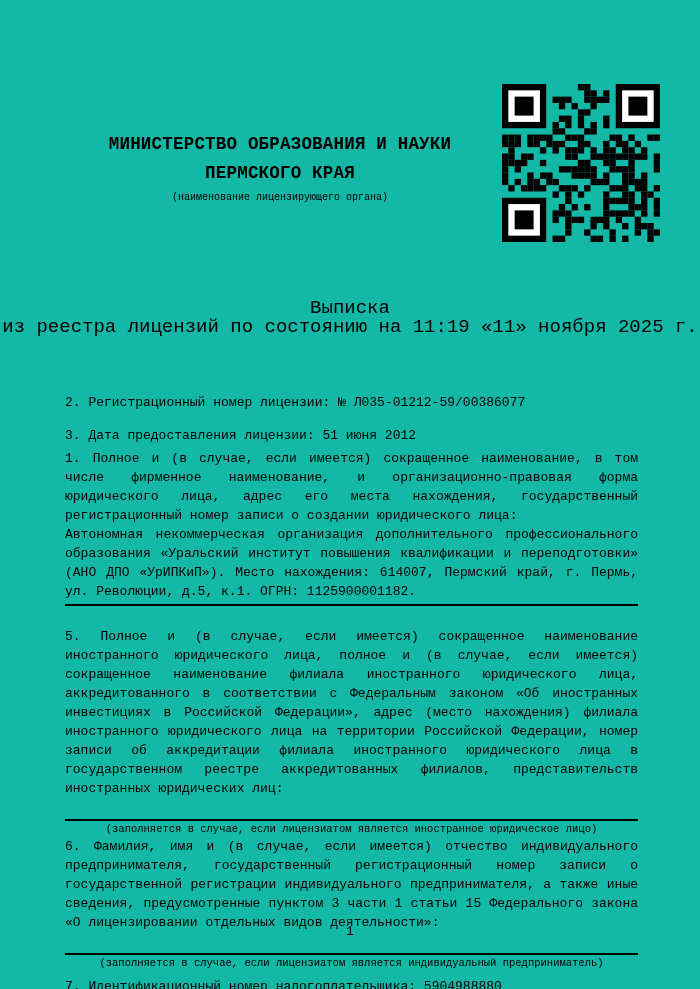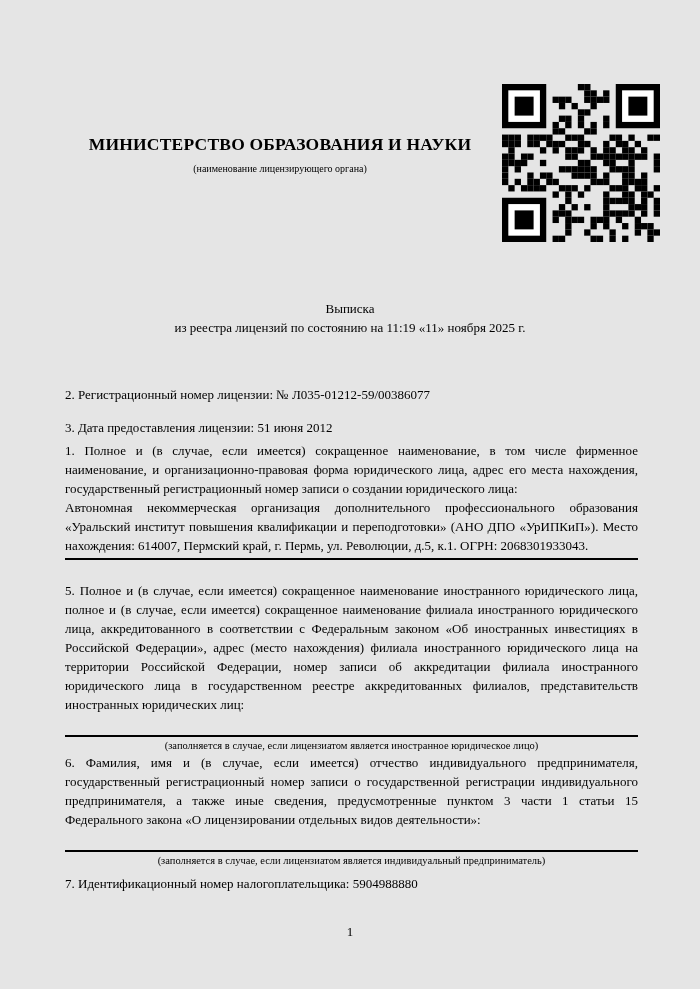--- a/index.html
+++ b/index.html
@@ -1,22 +1,22 @@
 <!DOCTYPE html>
 <html><head>
 <meta charset="utf-8">
 <style>
   html, body { margin: 0; padding: 0; background: #ffffff; }
   .page {
     position: relative;
     width: 700px;
     height: 989px;
-    background: #e5e5e5;
+    background: #14b8a6;
     color: #000000;
-    font-family: Liberation Serif, serif;
+    font-family: Liberation Mono, monospace;
     overflow: hidden;
   }
   .header-block {
     position: absolute;
     top: 130px;
     left: 68px;
     width: 424px;
     text-align: center;
   }
   .org-name {
@@ -36,21 +36,21 @@
     left: 502px;
     width: 158px;
     height: 158px;
   }
   .doc-title {
     position: absolute;
     top: 299px;
     left: 0;
     width: 700px;
     text-align: center;
-    font-size: 13px;
+    font-size: 19px;
     line-height: 19px;
   }
   .body {
     position: absolute;
     top: 365px;
     left: 65px;
     width: 573px;
     font-size: 13px;
     line-height: 19px;
   }
@@ -61,21 +61,21 @@
     text-align: center;
     margin-top: 1px;
   }
   .rule {
     border-top: 2px solid #000000;
     height: 0;
     margin-top: 3px;
   }
   .blank-line { height: 18px; }
   .item-1 { margin-top: 6px; }
-  .item-2 { margin-top: 20px; }
+  .item-2 { margin-top: 28px; }
   .item-3 { margin-top: 14px; }
   .item-4 { margin-top: 4px; }
   .item-5 { margin-top: 21px; }
   .item-6 { }
   .item-7 { margin-top: 6px; }
   .page-number {
     position: absolute;
     top: 924px;
     left: 0;
     width: 700px;
@@ -83,20 +83,21 @@
     font-size: 13px;
   }
 </style>
 </head>
 <body>
 
 <div class="page">
 
   <div class="header-block">
     <div class="org-name">МИНИСТЕРСТВО ОБРАЗОВАНИЯ И НАУКИ</div>
+    <div class="org-name">ПЕРМСКОГО КРАЯ</div>
     <div class="org-caption">(наименование лицензирующего органа)</div>
   </div>
 
   <div class="qr-box">
     <svg id="qr-svg" width="158" height="158" viewBox="0 0 157.5 157.5" fill="#000000" xmlns="http://www.w3.org/2000/svg">
         <rect x="75.6" y="0.0" width="6.3" height="6.3"></rect>
         <rect x="81.9" y="0.0" width="6.3" height="6.3"></rect>
         <rect x="81.9" y="6.3" width="6.3" height="6.3"></rect>
         <rect x="88.2" y="6.3" width="6.3" height="6.3"></rect>
         <rect x="100.8" y="6.3" width="6.3" height="6.3"></rect>
@@ -332,21 +333,21 @@
     <div class="item item-2">
       <div>2. Регистрационный номер лицензии: № Л035-01212-59/00386077</div>
     </div>
 
     <div class="item item-3">
       <div>3. Дата предоставления лицензии: 51 июня 2012</div>
     </div>
 
     <div class="item item-4">
       <div class="para">1. Полное и (в случае, если имеется) сокращенное наименование, в том числе фирменное наименование, и организационно-правовая форма юридического лица, адрес его места нахождения, государственный регистрационный номер записи о создании юридического лица:</div>
-      <div class="para">Автономная некоммерческая организация дополнительного профессионального образования «Уральский институт повышения квалификации и переподготовки» (АНО ДПО «УрИПКиП»). Место нахождения: 614007, Пермский край, г. Пермь, ул. Революции, д.5, к.1. ОГРН: 2068301933043.</div>
+      <div class="para">Автономная некоммерческая организация дополнительного профессионального образования «Уральский институт повышения квалификации и переподготовки» (АНО ДПО «УрИПКиП»). Место нахождения: 614007, Пермский край, г. Пермь, ул. Революции, д.5, к.1. ОГРН: 1125900001182.</div>
       <div class="rule"></div>
     </div>
 
     <div class="item item-5">
       <div class="para">5. Полное и (в случае, если имеется) сокращенное наименование иностранного юридического лица, полное и (в случае, если имеется) сокращенное наименование филиала иностранного юридического лица, аккредитованного в соответствии с Федеральным законом «Об иностранных инвестициях в Российской Федерации», адрес (место нахождения) филиала иностранного юридического лица на территории Российской Федерации, номер записи об аккредитации филиала иностранного юридического лица в государственном реестре аккредитованных филиалов, представительств иностранных юридических лиц:</div>
       <div class="blank-line"></div>
       <div class="rule"></div>
       <div class="caption">(заполняется в случае, если лицензиатом является иностранное юридическое лицо)</div>
     </div>
 

